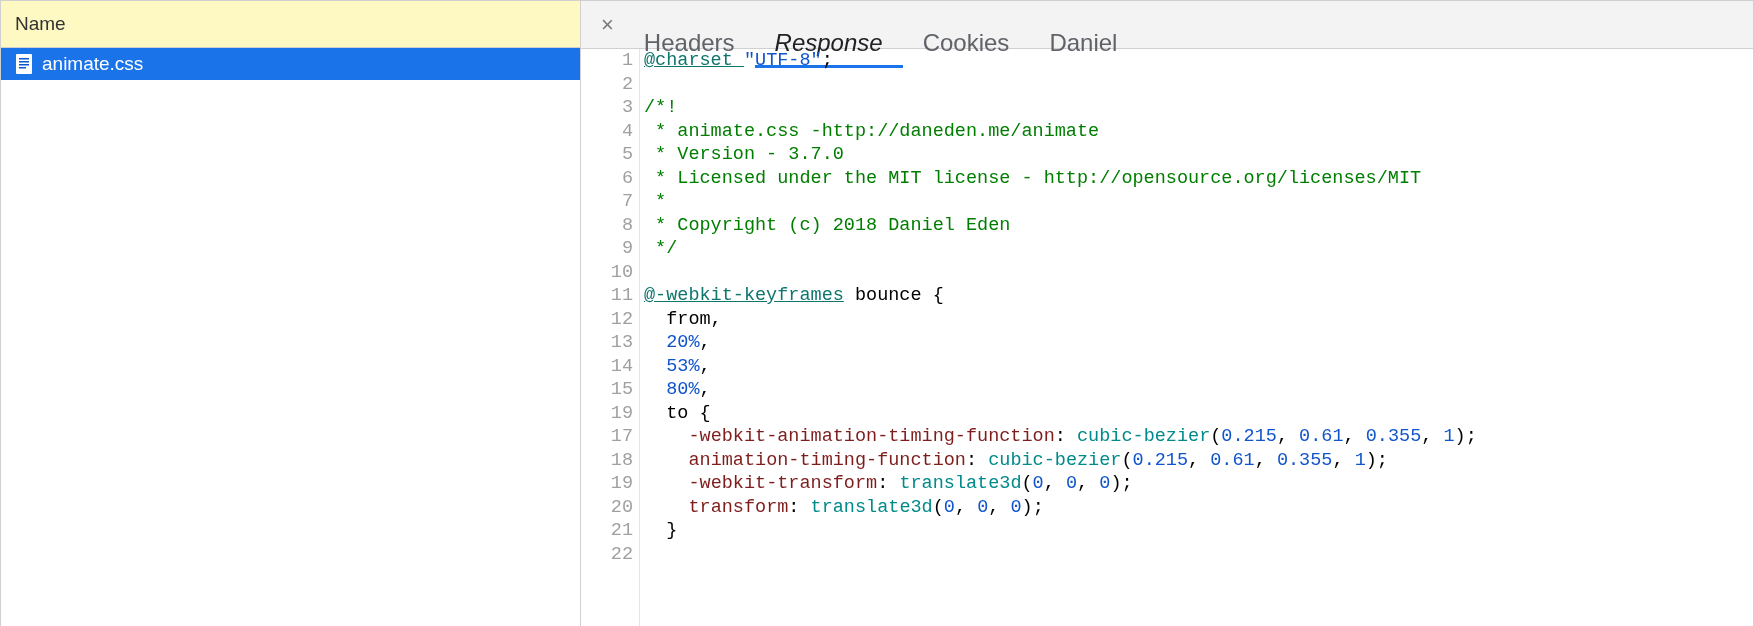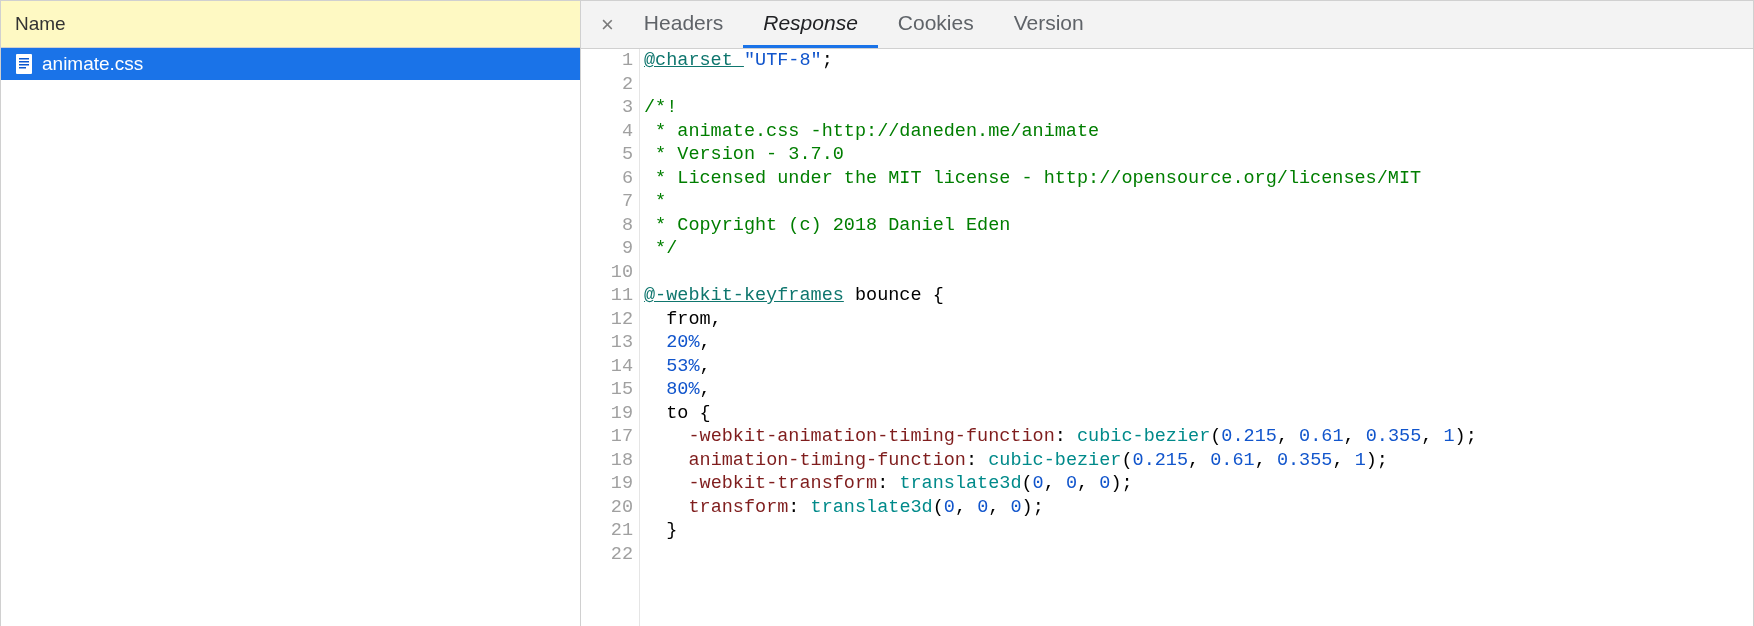--- a/index.html
+++ b/index.html
@@ -70,27 +70,28 @@
       cursor: pointer;
       line-height: 1;
     }
     .tabs {
       display: flex;
       gap: 0;
       height: 100%;
     }
     .tab {
       padding: 0 20px;
-      font-size: 21px;
+      font-size: 24px;
       color: #5f6368;
       cursor: pointer;
       height: 100%;
       display: flex;
       align-items: center;
       border-bottom: 3px solid transparent;
+      margin-top: 20px;
     }
     .tab.active {
       color: #202124;
       border-bottom-color: #1a73e8;
       font-style: italic;
     }
     .code-area {
       flex: 1;
       display: flex;
       overflow: auto;
@@ -146,21 +147,21 @@
     </div>
 </div>
 
 <div class="right-panel">
   <div class="tab-bar">
     <div class="close-btn">×</div>
     <div class="tabs" id="tabs-container">
         <div class="tab">Headers</div>
         <div class="tab active">Response</div>
         <div class="tab">Cookies</div>
-        <div class="tab">Version</div>
+        <div class="tab">Daniel</div>
       </div>
   </div>
   <div class="code-area">
     <div class="gutter" id="gutter">
         <div class="gutter-line">1</div>
         <div class="gutter-line">2</div>
         <div class="gutter-line">3</div>
         <div class="gutter-line">4</div>
         <div class="gutter-line">5</div>
         <div class="gutter-line">6</div>

